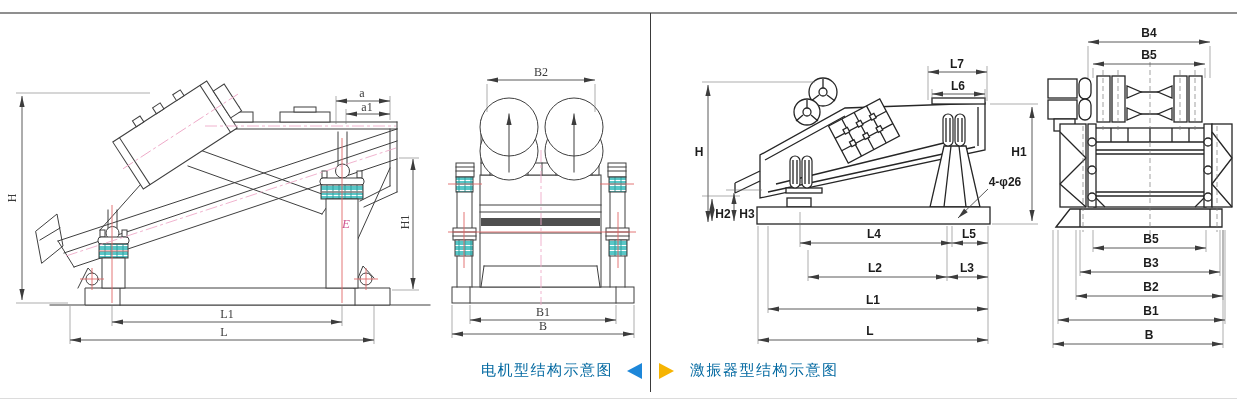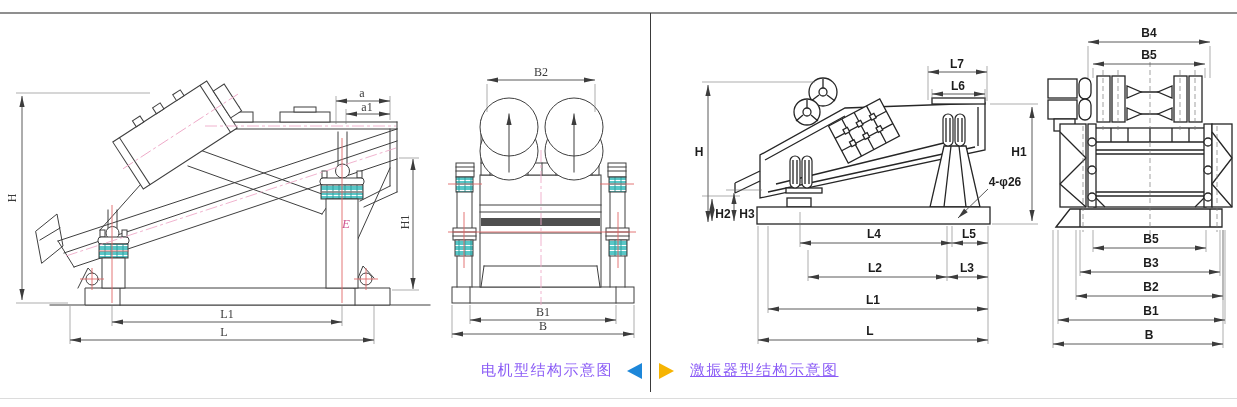--- a/index.html
+++ b/index.html
@@ -19,23 +19,23 @@
   .clr{stroke:#e06868;stroke-width:0.9;fill:none}
   .clp{stroke:#eeaac8;stroke-width:0.9;fill:none;stroke-dasharray:12 3 3 3}
   .hid{stroke:#7a7a7a;stroke-width:0.7;fill:none;stroke-dasharray:5 3}
   .spring{fill:url(#th);stroke:#3f3f3f;stroke-width:1}
   .spring2{fill:#fff;stroke:#262626;stroke-width:1.2}
   .dark{fill:#4f4f4f;stroke:none}
   text.tl{font:12px "Liberation Serif",serif;fill:#3a3a3a;text-anchor:middle}
   text.tr{font:600 12px "Liberation Sans",sans-serif;fill:#1c1c1c;text-anchor:middle}
   text.te{font:italic 13px "Liberation Serif",serif;fill:#cf5590;text-anchor:middle}
   
-  .cap{position:absolute;top:361px;font-size:15px;color:#8b5cf6;letter-spacing:1.5px;white-space:nowrap;}
+  .cap{position:absolute;top:361px;font-size:15px;color:#0369a1;letter-spacing:1.5px;white-space:nowrap;}
   #cap-left{left:455px;width:158px;text-align:right;}
-  #cap-right{left:690px;text-decoration:underline;}
+  #cap-right{left:690px;}
   .tri{position:absolute;top:363px;width:0;height:0;cursor:pointer;}
   #tri-prev{left:627px;border-top:8px solid transparent;border-bottom:8px solid transparent;
             border-right:15px solid #1d87d9;}
   #tri-next{left:659px;border-top:8px solid transparent;border-bottom:8px solid transparent;
             border-left:15px solid #f6b402;}
 </style>
 </head>
 <body>
 
 <div id="stage">

